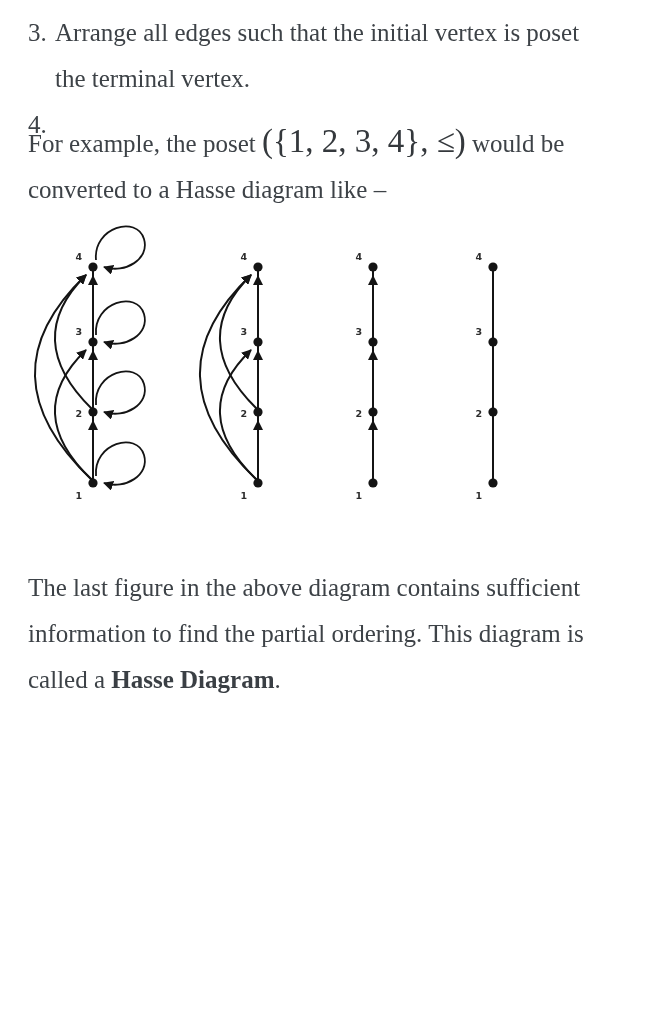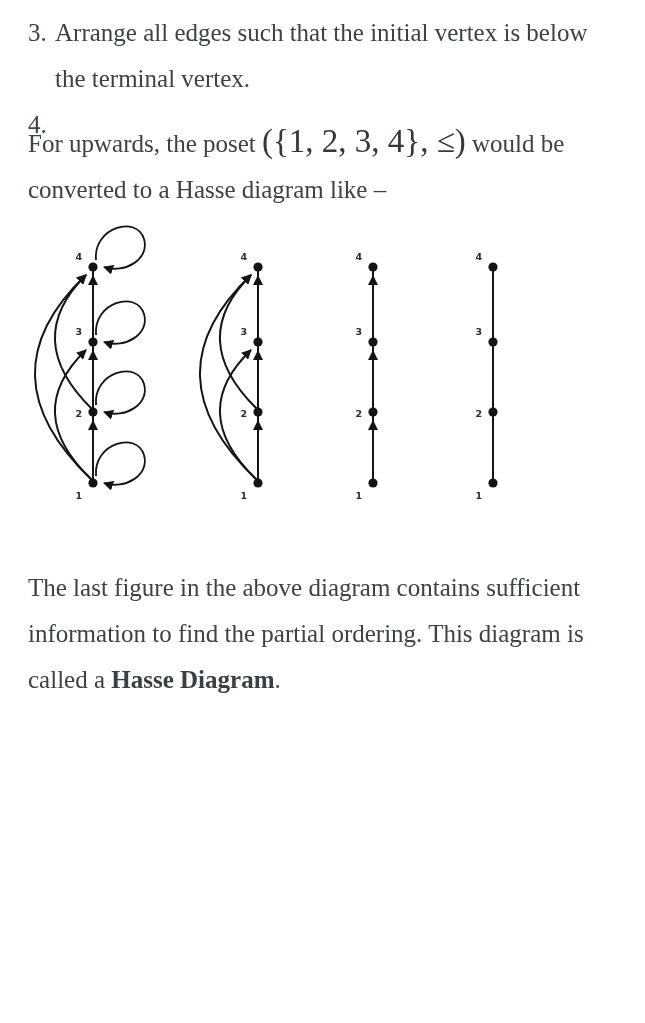--- a/index.html
+++ b/index.html
@@ -34,28 +34,28 @@
   strong { font-weight: bold; color: #3a3f44; }
 </style>
 </head>
 <body>
 
 <main>
 
   <ol class="steps">
     <li>
       <span class="li-num">3.</span>
-      <span>Arrange all edges such that the initial vertex is below the terminal vertex.</span>
+      <span>Arrange all edges such that the initial vertex is poset the terminal vertex.</span>
     </li>
     <li>
       <span class="li-num">4.</span>
     </li>
   </ol>
 
-  <p class="example"><span>For upwards, the poset</span> <span class="math">({1, 2, 3, 4}, ≤)</span><span> would be converted to a Hasse diagram like –</span></p>
+  <p class="example"><span>For example, the poset</span> <span class="math">({1, 2, 3, 4}, ≤)</span><span> would be converted to a Hasse diagram like –</span></p>
 
   <figure class="hasse">
     <svg viewBox="0 0 645 300" xmlns="http://www.w3.org/2000/svg">
       <defs>
         <marker id="arrowhead" markerWidth="11" markerHeight="10" refX="9" refY="5" orient="auto" markerUnits="userSpaceOnUse">
           <path d="M0,0 L10,5 L0,10 Z" fill="#141414"></path>
         </marker>
       </defs>
     <g>
           <line x1="93" y1="268" x2="93" y2="52" stroke="#141414" stroke-width="2"></line>

